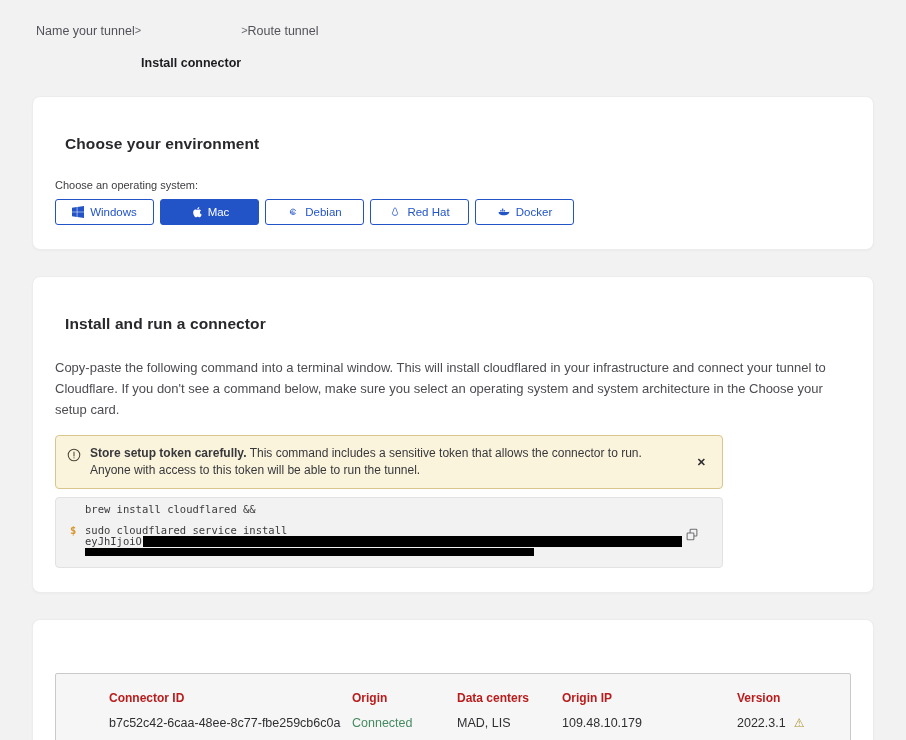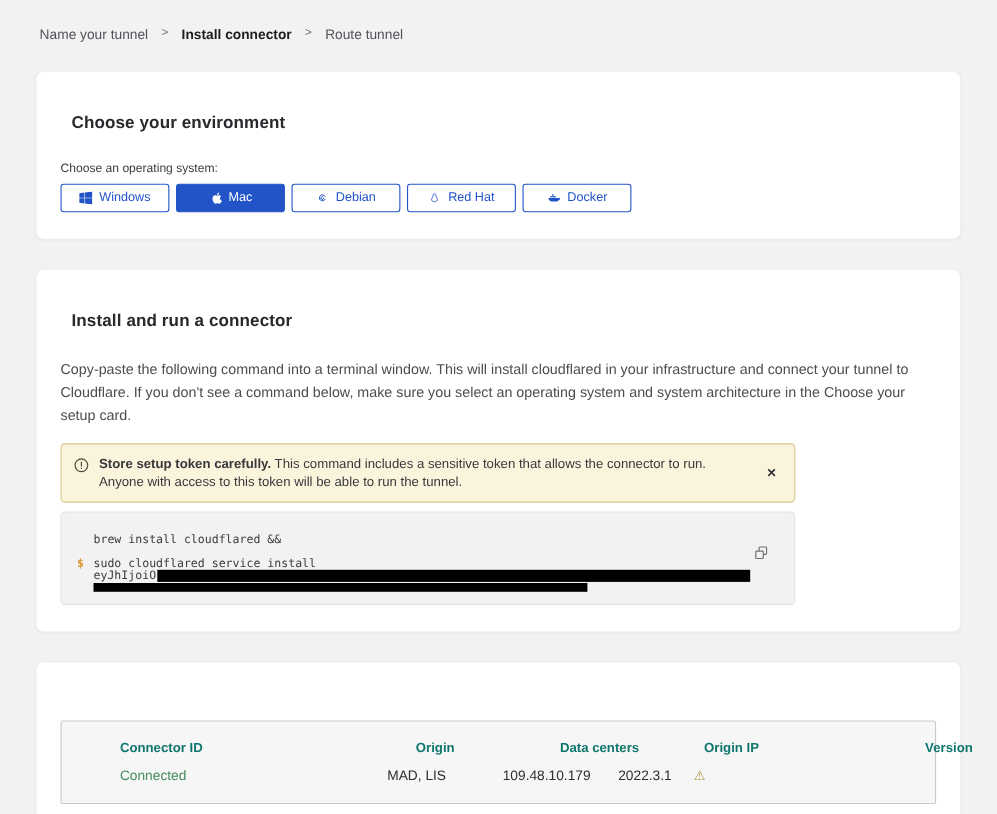--- a/index.html
+++ b/index.html
@@ -7,23 +7,23 @@
   body {
     width:906px; height:740px;
     background:#f2f2f2;
     font-family:"Liberation Sans", sans-serif;
     color:#313135;
     overflow:hidden;
   }
   .page { padding:24px 32px 0 32px; }
 
   
-  .breadcrumb { display:flex; align-items:flex-start; gap:12px; font-size:12.5px; color:#52525a; padding-left:4px; }
+  .breadcrumb { display:flex; align-items:flex-start; font-size:12.5px; color:#52525a; padding-left:4px; }
   .crumb { cursor:default; }
-  .crumb.active { font-weight:700; color:#1d1d21; }
+  .crumb.active { font-weight:700; color:#1d1d21;margin-top:32px; }
   .sep { color:#6b6b72; font-size:11px; }
 
   
   .card {
     background:#ffffff;
     border:1px solid #ececec;
     border-radius:8px;
     box-shadow:0 1px 2px rgba(0,0,0,0.03);
     padding:28px 22px 24px 22px;
     margin-top:26px;
@@ -65,21 +65,21 @@
     font-size:11px; font-weight:700; color:#2e2e32;
     padding:2px 4px; align-self:center;
   }
 
   .codeblock {
     position:relative;
     margin-top:8px; width:668px;
     background:#f2f2f2;
     border:1px solid #e2e2e2;
     border-radius:4px;
-    padding:20px 40px 11px 14px;
+    padding:6px 40px 11px 14px;
     font-family:"DejaVu Sans Mono","Liberation Mono",monospace;
     font-size:10.5px; line-height:11px; color:#3a3a3e;
   }
   .code-line { display:flex; align-items:center; white-space:pre; }
   .prompt { width:15px; flex:0 0 15px; color:var(--prompt); font-weight:700; }
   .code-gap { height:10px; }
   .redact { display:inline-block; background:#000; }
   .redact-1 { width:540px; height:11px; margin-left:1px; }
   .redact-2 { width:449px; height:8px; margin-top:1px; }
   .copy-btn {
@@ -93,24 +93,24 @@
     background:#f6f6f6;
     border:1px solid #c9c9c9;
     border-radius:2px;
     padding:17px 10px 18px 53px;
   }
   .thead, .trow {
     display:grid;
     grid-template-columns:243px 105px 105px 175px 1fr;
     align-items:center;
   }
-  .thead { font-size:12px; font-weight:700; color:#0f766e;gap:26px; }
+  .thead { font-size:12px; font-weight:700; color:#b91c1c; }
   .trow { margin-top:11px; font-size:12.5px; color:#2f2f33; }
   .status-connected { color:var(--green); }
-  .version-cell { display:flex; align-items:center; gap:20px; }
+  .version-cell { display:flex; align-items:center; gap:8px; }
   .warn-tri { color:var(--tri); font-size:12px; line-height:1; }
 
   :root {
     --blue:#2254c8;
     --green:#458a60;
     --warn-bg:#fbf4dd;
     --warn-border:#d9c68c;
     --prompt:#d9962e;
     --tri:#a8922d;
   }
@@ -225,20 +225,21 @@
   <section class="card">
     <div class="table">
       <div class="thead">
         <span>Connector ID</span>
         <span>Origin</span>
         <span>Data centers</span>
         <span>Origin IP</span>
         <span>Version</span>
       </div>
       <div class="trow">
+        <span>b7c52c42-6caa-48ee-8c77-fbe259cb6c0a</span>
         <span class="status-connected">Connected</span>
         <span>MAD, LIS</span>
         <span>109.48.10.179</span>
         <span class="version-cell">
           <span>2022.3.1</span>
           <span class="warn-tri">⚠</span>
         </span>
       </div>
     </div>
   </section>

